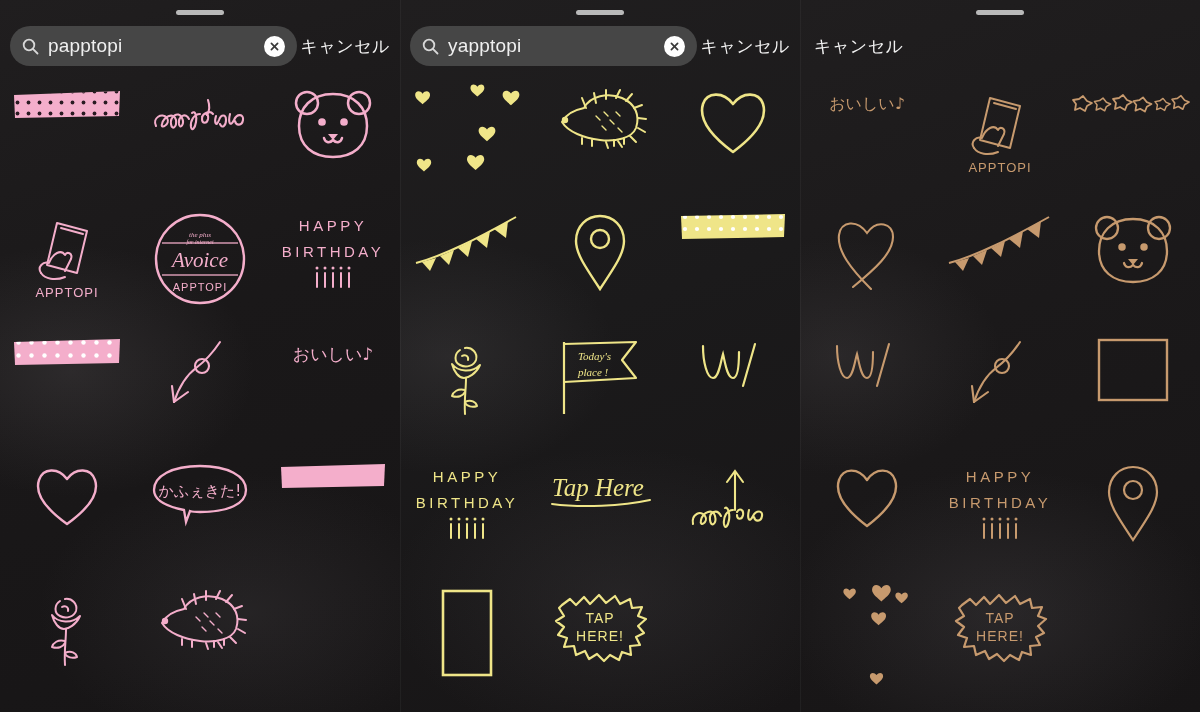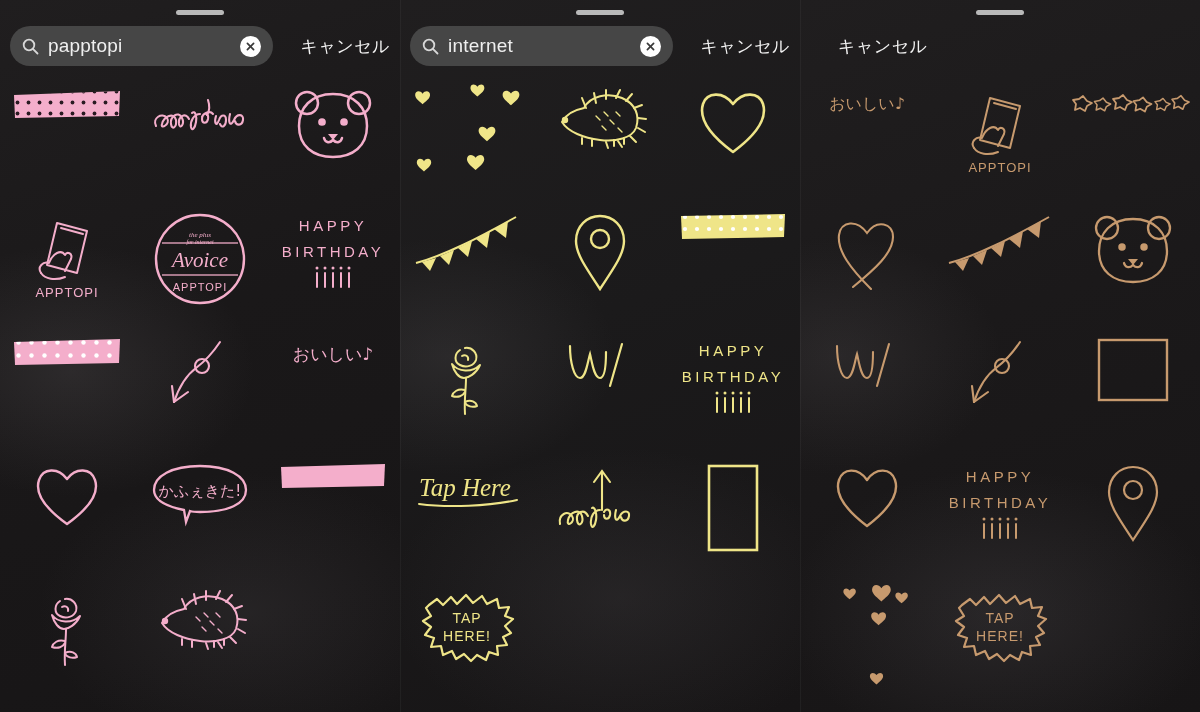--- a/index.html
+++ b/index.html
@@ -27,21 +27,21 @@
     display:flex;align-items:center;padding:0 10px;box-sizing:border-box;}
   .searchbox{position:relative;flex:1;height:40px;border-radius:20px;background:#464646;
     display:flex;align-items:center;padding:0 12px;box-sizing:border-box;}
   .mag{width:17px;height:17px;flex:none;margin-right:9px;}
   .mag svg{display:block;}
   .qtext{color:#efefef;font-size:19px;letter-spacing:.2px;flex:1;
     white-space:nowrap;overflow:hidden;}
   .clear{width:21px;height:21px;border-radius:50%;background:#fff;flex:none;
     display:flex;align-items:center;justify-content:center;}
   .clear svg{display:block;}
-  .cancel{color:#f2f2f2;font-size:17px;margin-left:28px;white-space:nowrap;letter-spacing:.5px;}
+  .cancel{color:#f2f2f2;font-size:17px;margin-left:4px;white-space:nowrap;letter-spacing:.5px;}
 
   .grid{position:absolute;top:86px;left:0;width:400px;height:626px;
     display:grid;grid-template-columns:repeat(3,1fr);grid-template-rows:repeat(5,1fr);}
   .cell{position:relative;display:flex;align-items:flex-start;justify-content:center;}
   .cell svg{display:block;overflow:visible;}
 </style>
 </head>
 <body>
 
 <div class="screen">
@@ -237,21 +237,21 @@
   <div class="panel p2">
     <div class="handle"></div>
     <div class="searchrow">
       <div class="searchbox">
         <span class="mag">
           <svg width="17" height="17" viewBox="0 0 17 17">
               <circle cx="7" cy="7" r="5.3" fill="none" stroke="#d8d8d8" stroke-width="1.8"></circle>
               <line x1="10.9" y1="10.9" x2="15.5" y2="15.5" stroke="#d8d8d8" stroke-width="1.8" stroke-linecap="round"></line>
             </svg>
         </span>
-        <span class="qtext">internet</span>
+        <span class="qtext">yapptopi</span>
         <span class="clear">
           <svg width="11" height="11" viewBox="0 0 11 11">
               <line x1="2.4" y1="2.4" x2="8.6" y2="8.6" stroke="#3a3a3a" stroke-width="1.7" stroke-linecap="round"></line>
               <line x1="8.6" y1="2.4" x2="2.4" y2="8.6" stroke="#3a3a3a" stroke-width="1.7" stroke-linecap="round"></line>
             </svg>
         </span>
       </div>
       <span class="cancel">キャンセル</span>
     </div>
 
@@ -331,20 +331,30 @@
             <path d="M24,20 C27,18 31,20 30,24"></path>
             <path d="M14,28 C20,36 34,37 42,29 C38,38 30,42 26,42 C21,42 16,36 14,28 Z"></path>
             <path d="M28,42 C28,54 26,64 27,78"></path>
             <path d="M27,54 C20,52 15,56 14,60 C20,62 25,60 27,56"></path>
             <path d="M27,66 C33,63 38,66 39,70 C34,72 29,70 27,67"></path>
           </g>
         </svg>
       </div>
 
 
+      <div class="cell">
+        <svg width="96" height="82" viewBox="0 0 96 82">
+          <g fill="none" stroke="#efe588" stroke-width="2.2" stroke-linejoin="round">
+            <path d="M12,8 L84,6 L70,24 L84,42 L12,46"></path>
+            <line x1="12" y1="6" x2="12" y2="78"></line>
+          </g>
+          <text x="26" y="24" fill="#efe588" font-size="11" font-style="italic" font-family="'Liberation Serif',serif">Today's</text>
+          <text x="26" y="40" fill="#efe588" font-size="11" font-style="italic" font-family="'Liberation Serif',serif">place !</text>
+        </svg>
+      </div>
 
       <div class="cell">
         <svg width="80" height="60" viewBox="0 0 80 60">
           <g fill="none" stroke="#efe588" stroke-width="2.2" stroke-linecap="round">
             <path d="M10,10 C10,26 14,42 20,42 C26,42 28,24 30,18 C32,26 34,42 40,42 C45,42 46,28 46,16"></path>
             <path d="M62,8 L50,50"></path>
           </g>
         </svg>
       </div>
 

